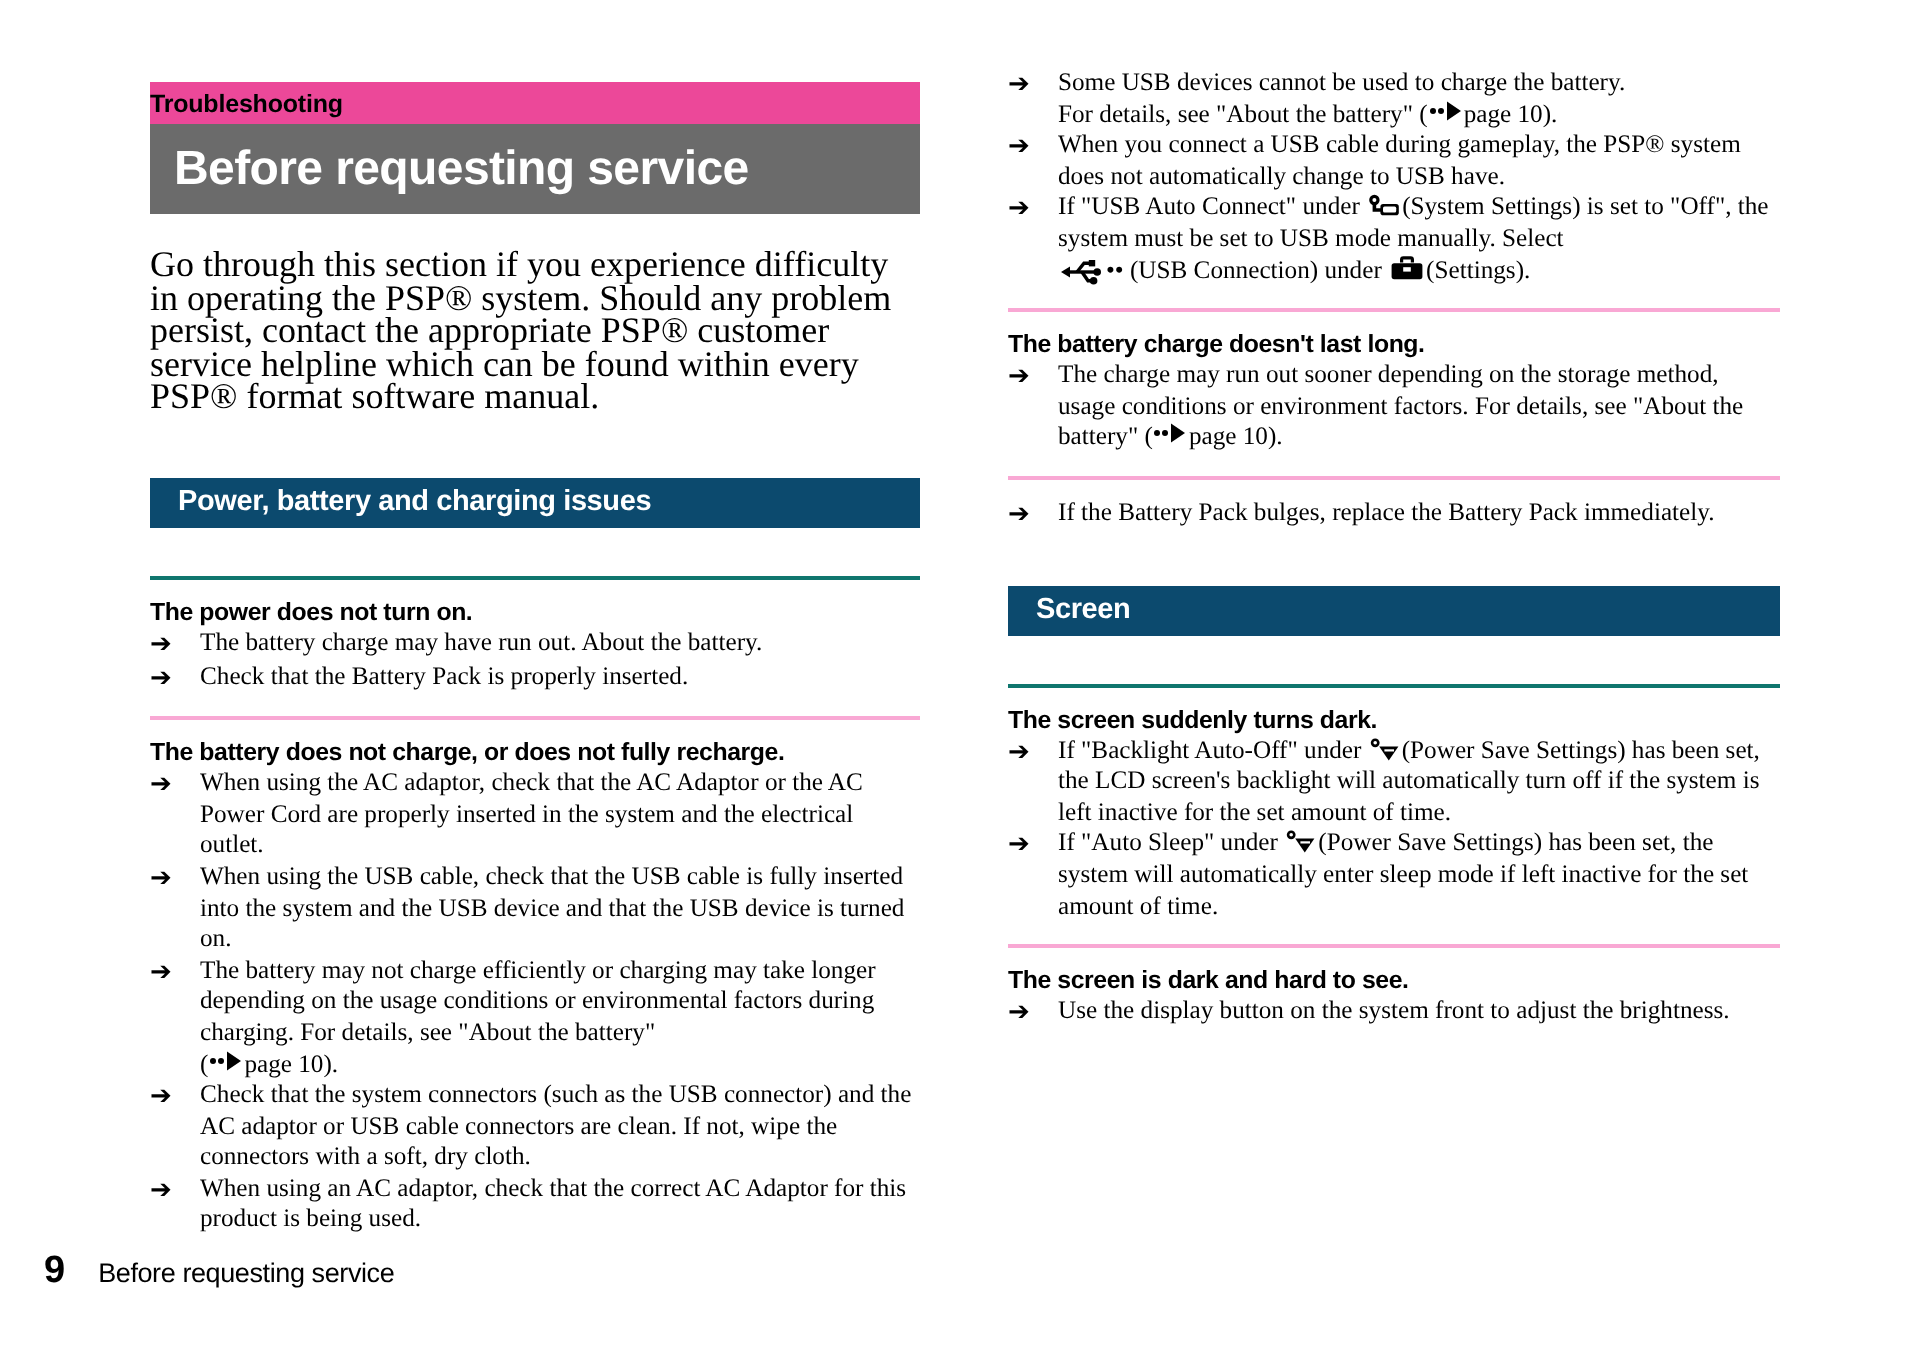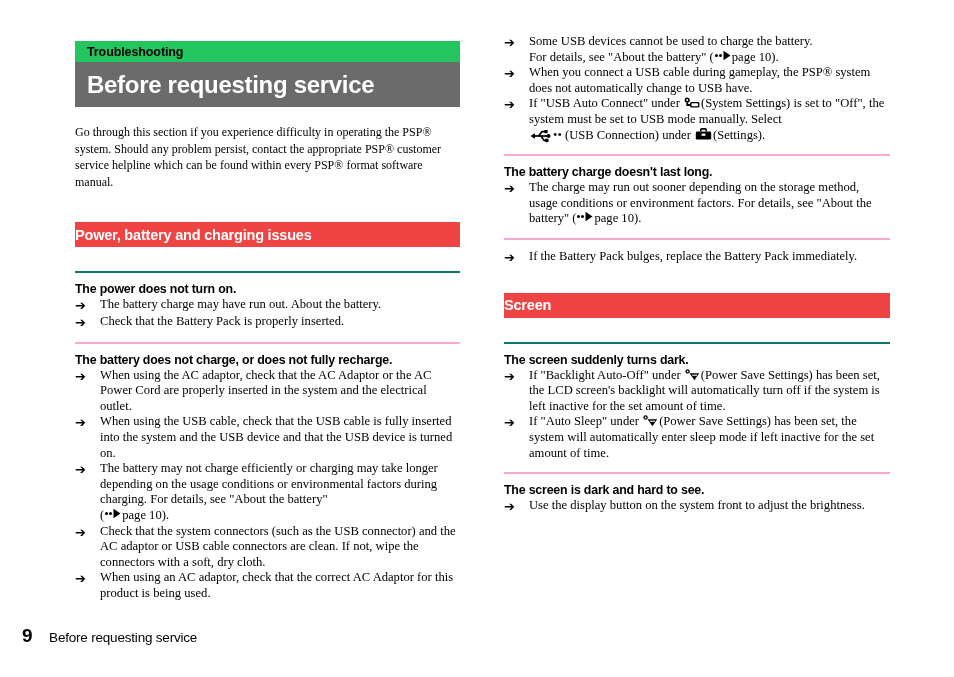--- a/index.html
+++ b/index.html
@@ -13,24 +13,23 @@
     overflow: hidden;
   }
   .page { position: relative; width: 954px; height: 677px; }
 
   .col { position: absolute; top: 0; }
   .col-left  { left: 75px;  width: 385px; }
   .col-right { left: 504px; width: 386px; }
 
   
   .chapter-bar {
-    background: #22c55e;
+    background: #ec4899;
     height: 21px;
     display: flex; align-items: center;
-    padding-left: 12px;
     margin-top: 41px;
   }
   .chapter-bar .label {
     font-family: "Liberation Sans", sans-serif;
     font-weight: bold;
     font-size: 12.5px;
     color: #000;
     letter-spacing: -0.1px;
   }
   .title-bar {
@@ -43,30 +42,31 @@
     font-family: "Liberation Sans", sans-serif;
     font-weight: bold;
     font-size: 24px;
     color: #ffffff;
     letter-spacing: -0.3px;
   }
 
   
   .intro {
     margin-top: 17px;
-    font-size: 12px;
+    font-size: 18px;
     line-height: 16.6px;
     text-align: left;
   }
 
   
   .section-bar {
-    background: #ef4444;
+    background: #0c4a6e;
     height: 25px;
     display: flex; align-items: center;
+    padding-left: 14px;
   }
   .section-bar .label {
     font-family: "Liberation Sans", sans-serif;
     font-weight: bold;
     font-size: 14.5px;
     color: #ffffff;
     letter-spacing: -0.2px;
   }
   .section-gap-left { margin-top: 32px; }
 

